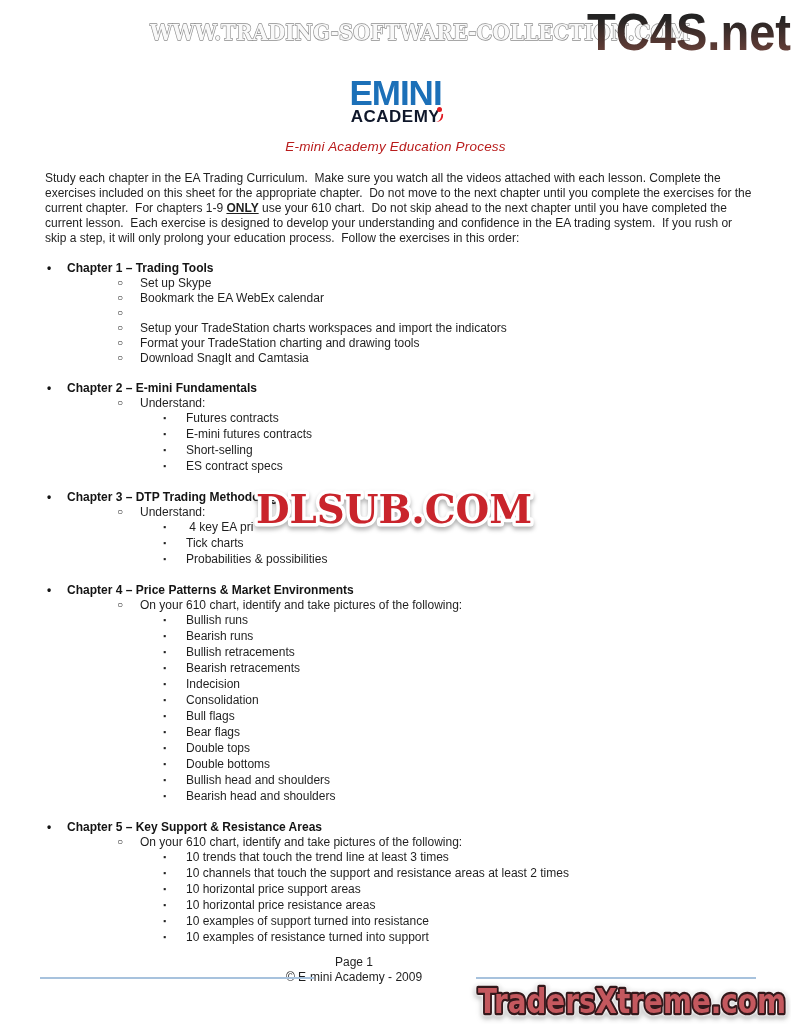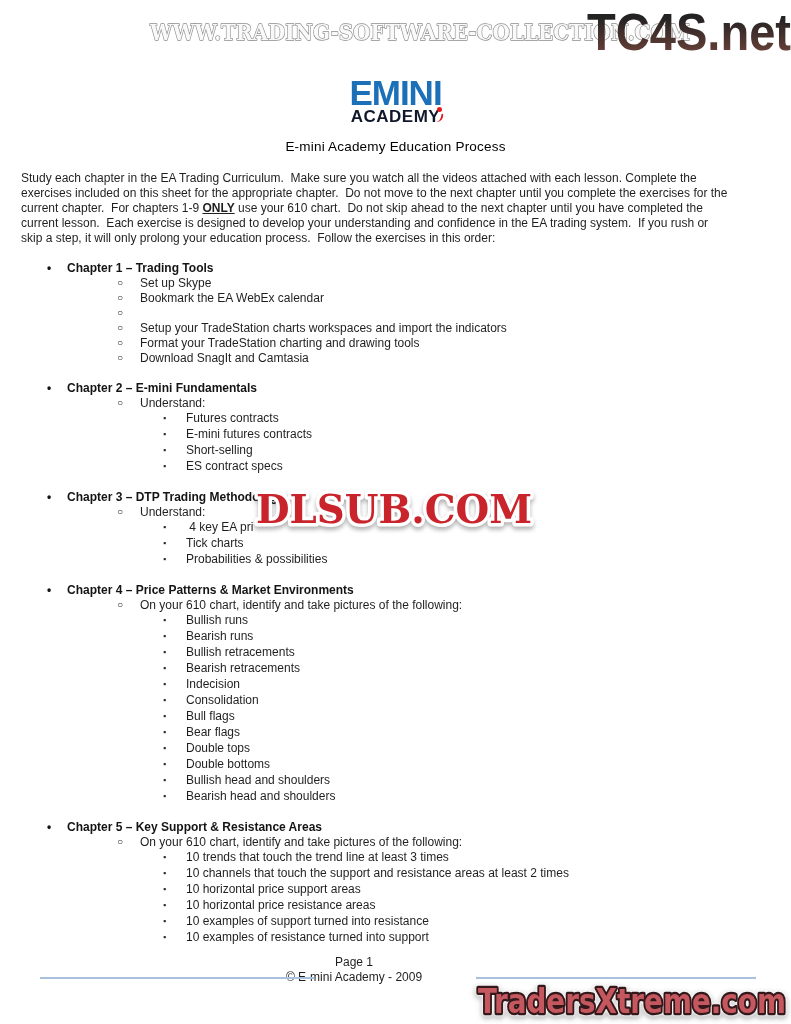--- a/index.html
+++ b/index.html
@@ -33,25 +33,25 @@
     position:absolute;right:-2px;top:-1px;width:5px;height:5px;border-radius:50%;
     background:#e01b22;
   }
   .logo-academy .fig-swoosh{
     position:absolute;right:-3px;top:5px;width:7px;height:9px;
     border-right:2px solid #e01b22;border-radius:0 0 70% 0;
     transform:rotate(8deg);
   }
   .doc-title{
     margin-top:13px;
-    font-size:13.5px;color:#000000;letter-spacing:0.2px;
+    font-size:13.5px;color:#b91c1c;letter-spacing:0.2px;font-style:italic;
   }
   
   .intro{
-    margin:17px 0 0 21px;width:707px;
+    margin:17px 0 0 45px;width:707px;
     font-size:12px;line-height:15px;white-space:pre-wrap;
   }
   .intro .em{font-weight:bold;text-decoration:underline;}
   
   .chapters{margin-top:14px;}
   .chapter{margin-top:15px;}
   .row{display:flex;align-items:baseline;font-size:12px;line-height:15px;}
   .row .txt{white-space:pre-wrap;}
   .row-h{padding-left:47px;font-weight:bold;color:#141414;}
   .row-h .blt{width:20px;font-size:12px;}

